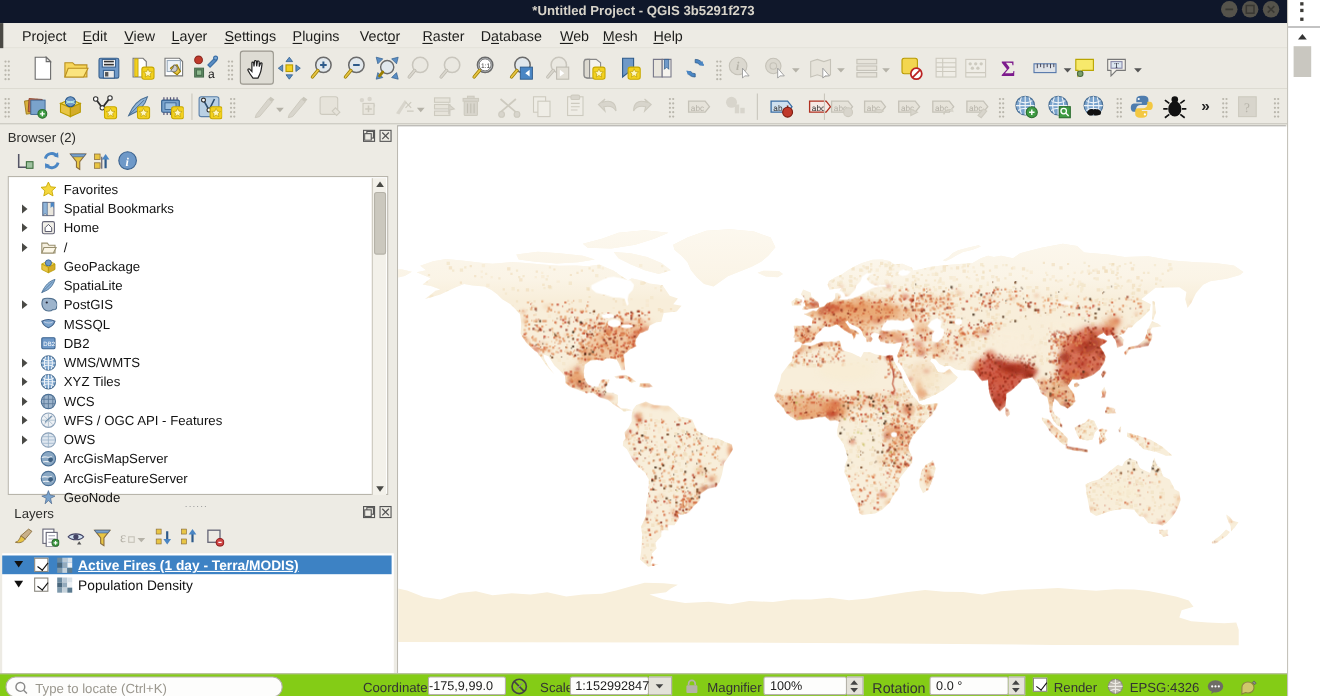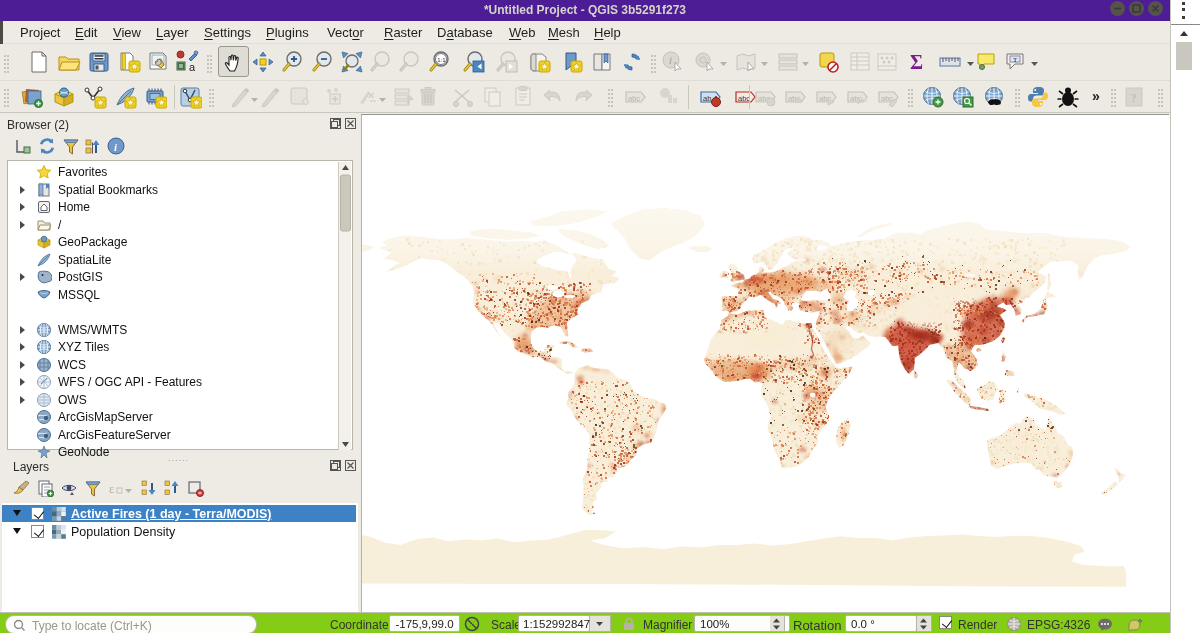--- a/index.html
+++ b/index.html
@@ -1,16 +1,16 @@
 <!DOCTYPE html>
 <html><head><meta charset="utf-8"><style>
 *{margin:0;padding:0;box-sizing:border-box}
 body{width:1200px;height:633px;overflow:hidden;font-family:"Liberation Sans",sans-serif;background:#edebe4;position:relative}
 .abs{position:absolute}
-.titlebar{left:0;top:0;width:1170px;height:21px;background:#4c1d95;color:#dfdbd2}
+.titlebar{left:0;top:0;width:1170px;height:21px;background:#0f172a;color:#dfdbd2}
 .titlebar .t{position:absolute;left:0;right:0;top:3px;text-align:center;font-size:12px;font-weight:bold;color:#d8d4ca}
 .wbtn{position:absolute;top:1px;width:15px;height:15px;border-radius:50%;background:#55534b}
 .menubar{left:0;top:21px;width:1170px;height:23px;background:#edebe4;border-bottom:1px solid #e2e0d8}
 .menubar span{position:absolute;top:4px;font-size:13px;color:#1d1d1b}
 .menubar u{text-decoration:underline;text-underline-offset:2px}
 .tb1{left:0;top:44px;width:1170px;height:37px;background:#eceae3;border-bottom:1px solid #dddbd2}
 .tb2{left:0;top:81px;width:1170px;height:32px;background:#eceae3;border-bottom:1px solid #c8c6bd}
 .lpanel{left:0;top:114px;width:360px;height:497px;background:#edebe4}
 .ptitle{position:absolute;font-size:12px;color:#2c2c2a}
 .pbtn{position:absolute;width:11px;height:11px;border:1px solid #555;font-size:9px;line-height:9px;text-align:center;color:#444}
@@ -686,20 +686,27 @@
           <circle cx="6.5" cy="6" r="1" fill="#223"></circle>
         </svg>
         <div class="lbl">PostGIS</div>
       </div>
       <div class="trow" style="top:124.5px">
         <svg width="16" height="16" viewBox="0 0 16 16">
           <path d="M2 5c4-2 8-2 12 0-1 3-3 5-6 6-3-1-5-3-6-6z" fill="#7aa3cc" stroke="#44628a"></path>
           <path d="M4 5.5c3 1.5 6 1.5 8 0" stroke="#dde" fill="none" stroke-width=".7"></path>
         </svg>
         <div class="lbl">MSSQL</div>
+      </div>
+      <div class="trow" style="top:142.0px">
+        <svg width="16" height="16" viewBox="0 0 16 16">
+          <rect x="2" y="3" width="12" height="10" rx="1" fill="#6f99c8" stroke="#39618f"></rect>
+          <text x="3.4" y="10.8" font-size="5.5" fill="#fff" font-family="Liberation Sans">DB2</text>
+        </svg>
+        <div class="lbl">DB2</div>
       </div>
       <div class="trow" style="top:159.5px">
         <div class="ar"></div>
         <svg width="16" height="16" viewBox="0 0 16 16">
           <circle cx="8" cy="8" r="6.5" fill="#7aa3cc" stroke="#4a6f94"></circle>
           <path d="M1.5 8h13M8 1.5v13M3 4.5c3 2 7 2 10 0M3 11.5c3-2 7-2 10 0M5.5 2.2c-1.5 4-1.5 8 0 11.6M10.5 2.2c1.5 4 1.5 8 0 11.6" stroke="#eef3f8" stroke-width="1" fill="none"></path>
         </svg>
         <div class="lbl">WMS/WMTS</div>
       </div>
       <div class="trow" style="top:177.0px">
@@ -1291,37 +1298,37 @@
     </svg></div>
 <div class="abs statusbar">
     <div class="sb-in" style="left:5px;top:2px;width:252px;height:19px;border-radius:9px">
       <svg style="position:absolute;left:7px;top:3px" width="13" height="13">
         <circle cx="5.5" cy="5.5" r="4" fill="none" stroke="#888" stroke-width="1.3"></circle>
         <path d="M8.5 8.5l3 3" stroke="#888" stroke-width="1.3"></path>
       </svg>
       <span style="position:absolute;left:26px;top:3px;color:#9a978e;font-size:12px">Type to locate (Ctrl+K)</span>
     </div>
     <span style="position:absolute;left:330px;top:5px;font-size:12px">Coordinate</span>
-    <div class="sb-in" style="left:389px;top:2px;width:71px;height:17px;text-align:center;line-height:16px">-175,9,99.0</div>
+    <div class="sb-in" style="left:389px;top:2px;width:71px;height:17px;line-height:16px">-175,9,99.0</div>
     <svg style="position:absolute;left:464px;top:3px" width="17" height="17" viewBox="0 0 17 17">
       <circle cx="8" cy="8" r="6.5" fill="none" stroke="#444" stroke-width="1.5"></circle>
       <path d="M3.5 3.5l9 9" stroke="#444" stroke-width="1.5"></path>
       <path d="M5 11l6-6" stroke="#888" stroke-width="1"></path>
     </svg>
     <span style="position:absolute;left:491px;top:5px;font-size:12px">Scale</span>
     <div class="sb-in" style="left:518px;top:2px;width:72px;height:17px;padding-left:4px;line-height:16px">1:152992847</div>
     <div style="position:absolute;left:590px;top:2px;width:21px;height:17px;background:#e4e2da;border:1px solid #b5b2a9;border-left:none"><svg width="19" height="15">
         <path d="M6 6l3.5 4L13 6z" fill="#444"></path>
       </svg></div>
     <svg style="position:absolute;left:622px;top:4px" width="15" height="15" viewBox="0 0 15 15">
       <rect x="2" y="6" width="10" height="7" rx="1" fill="#b5b2a8"></rect>
       <path d="M4 6V4.5a3 3 0 0 1 6 0V6" fill="none" stroke="#b5b2a8" stroke-width="1.5"></path>
     </svg>
     <span style="position:absolute;left:643px;top:5px;font-size:12px">Magnifier</span>
-    <div class="sb-in" style="left:694px;top:2px;width:96px;height:17px;padding-left:5px;line-height:16px">100%</div>
+    <div class="sb-in" style="left:694px;top:2px;width:76px;height:17px;padding-left:5px;line-height:16px">100%</div>
     <div style="position:absolute;left:770px;top:2px;width:15px;height:17px;background:#e4e2da;border:1px solid #b5b2a9;border-left:none"><svg width="13" height="15">
         <path d="M3 6.5l3.5-4 3.5 4z" fill="#444"></path>
         <path d="M3 9.5l3.5 4 3.5-4z" fill="#444"></path>
       </svg></div>
     <span style="position:absolute;left:793px;top:5px;font-size:13px">Rotation</span>
     <div class="sb-in" style="left:845px;top:2px;width:72px;height:17px;padding-left:5px;line-height:16px">0.0 °</div>
     <div style="position:absolute;left:917px;top:2px;width:15px;height:17px;background:#e4e2da;border:1px solid #b5b2a9;border-left:none"><svg width="13" height="15">
         <path d="M3 6.5l3.5-4 3.5 4z" fill="#444"></path>
         <path d="M3 9.5l3.5 4 3.5-4z" fill="#444"></path>
       </svg></div>

